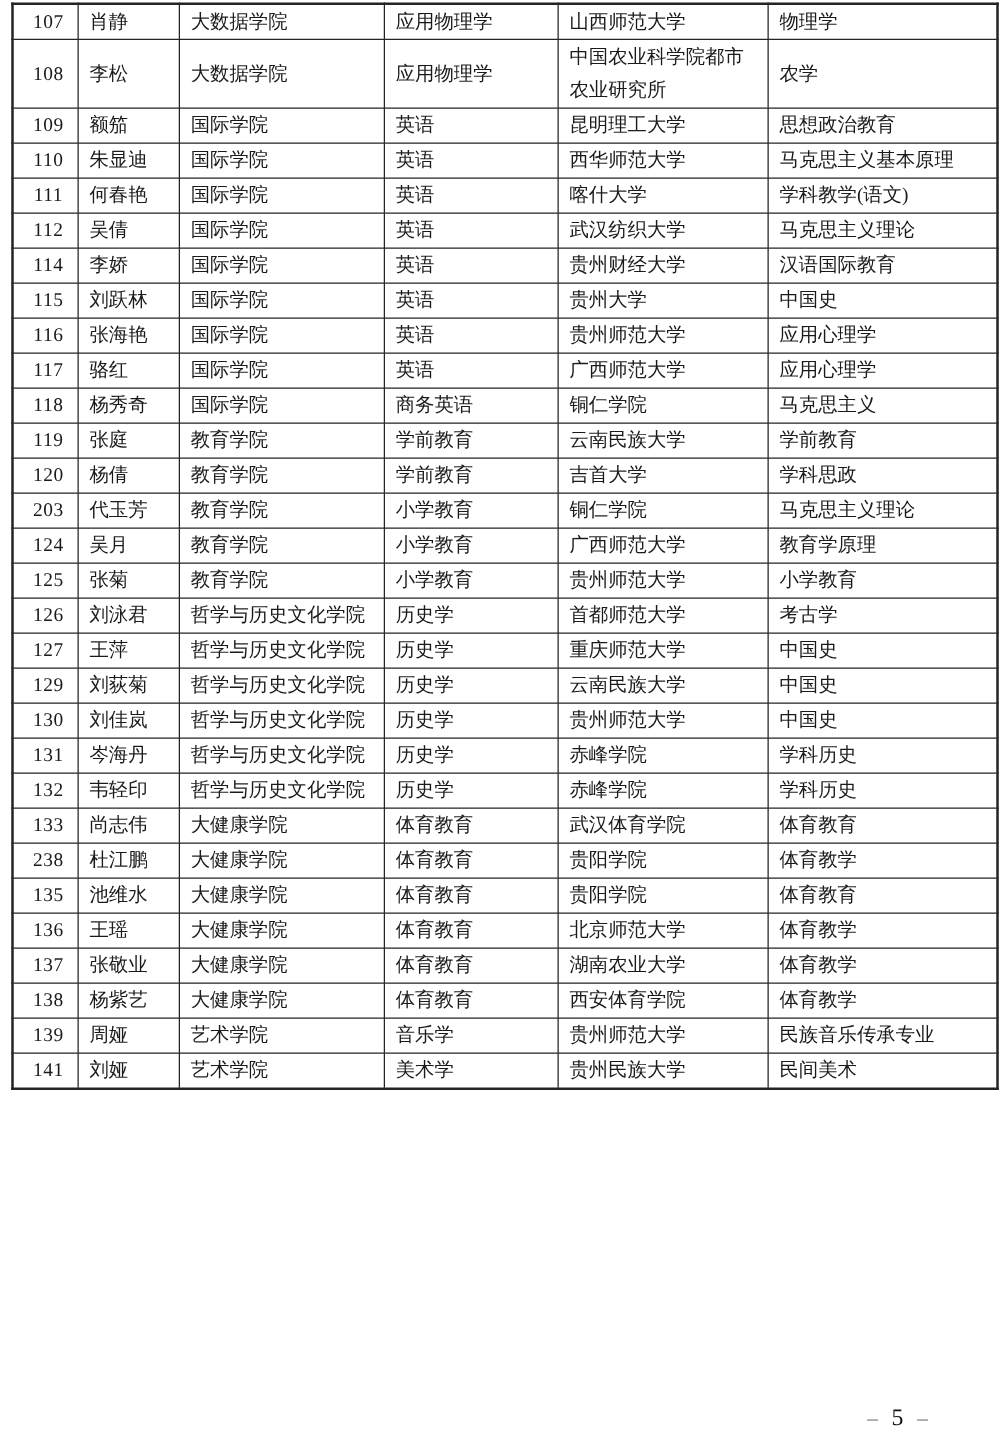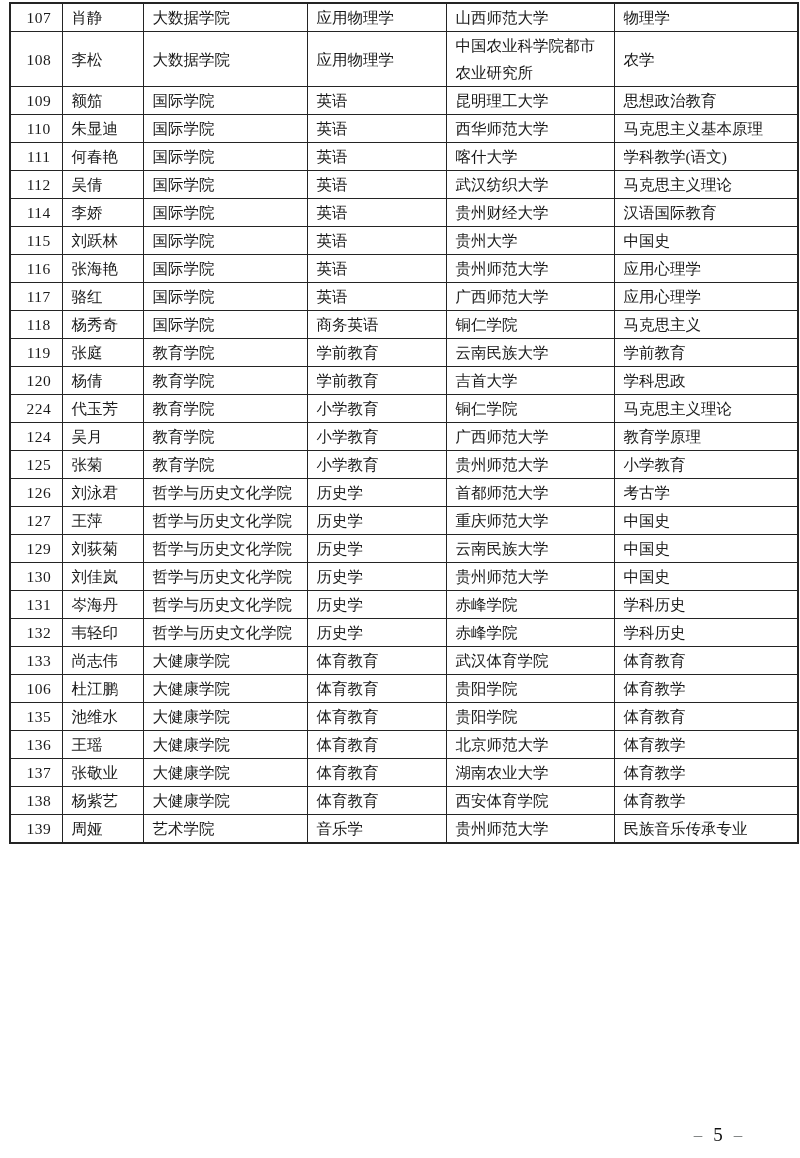--- a/index.html
+++ b/index.html
@@ -172,21 +172,21 @@
         </tr>
         <tr>
           <td class="col-no">120</td>
           <td class="col-name">杨倩</td>
           <td class="col-college">教育学院</td>
           <td class="col-major">学前教育</td>
           <td class="col-university">吉首大学</td>
           <td class="col-field">学科思政</td>
         </tr>
         <tr>
-          <td class="col-no">224</td>
+          <td class="col-no">203</td>
           <td class="col-name">代玉芳</td>
           <td class="col-college">教育学院</td>
           <td class="col-major">小学教育</td>
           <td class="col-university">铜仁学院</td>
           <td class="col-field">马克思主义理论</td>
         </tr>
         <tr>
           <td class="col-no">124</td>
           <td class="col-name">吴月</td>
           <td class="col-college">教育学院</td>
@@ -252,21 +252,21 @@
         </tr>
         <tr>
           <td class="col-no">133</td>
           <td class="col-name">尚志伟</td>
           <td class="col-college">大健康学院</td>
           <td class="col-major">体育教育</td>
           <td class="col-university">武汉体育学院</td>
           <td class="col-field">体育教育</td>
         </tr>
         <tr>
-          <td class="col-no">106</td>
+          <td class="col-no">238</td>
           <td class="col-name">杜江鹏</td>
           <td class="col-college">大健康学院</td>
           <td class="col-major">体育教育</td>
           <td class="col-university">贵阳学院</td>
           <td class="col-field">体育教学</td>
         </tr>
         <tr>
           <td class="col-no">135</td>
           <td class="col-name">池维水</td>
           <td class="col-college">大健康学院</td>
@@ -299,20 +299,28 @@
           <td class="col-field">体育教学</td>
         </tr>
         <tr>
           <td class="col-no">139</td>
           <td class="col-name">周娅</td>
           <td class="col-college">艺术学院</td>
           <td class="col-major">音乐学</td>
           <td class="col-university">贵州师范大学</td>
           <td class="col-field">民族音乐传承专业</td>
         </tr>
+        <tr>
+          <td class="col-no">141</td>
+          <td class="col-name">刘娅</td>
+          <td class="col-college">艺术学院</td>
+          <td class="col-major">美术学</td>
+          <td class="col-university">贵州民族大学</td>
+          <td class="col-field">民间美术</td>
+        </tr>
       </tbody>
   </table>
 
   <div class="footer">
     <span class="dash">–</span>
     <span class="num">5</span>
     <span class="dash">–</span>
   </div>
 
 </div>

